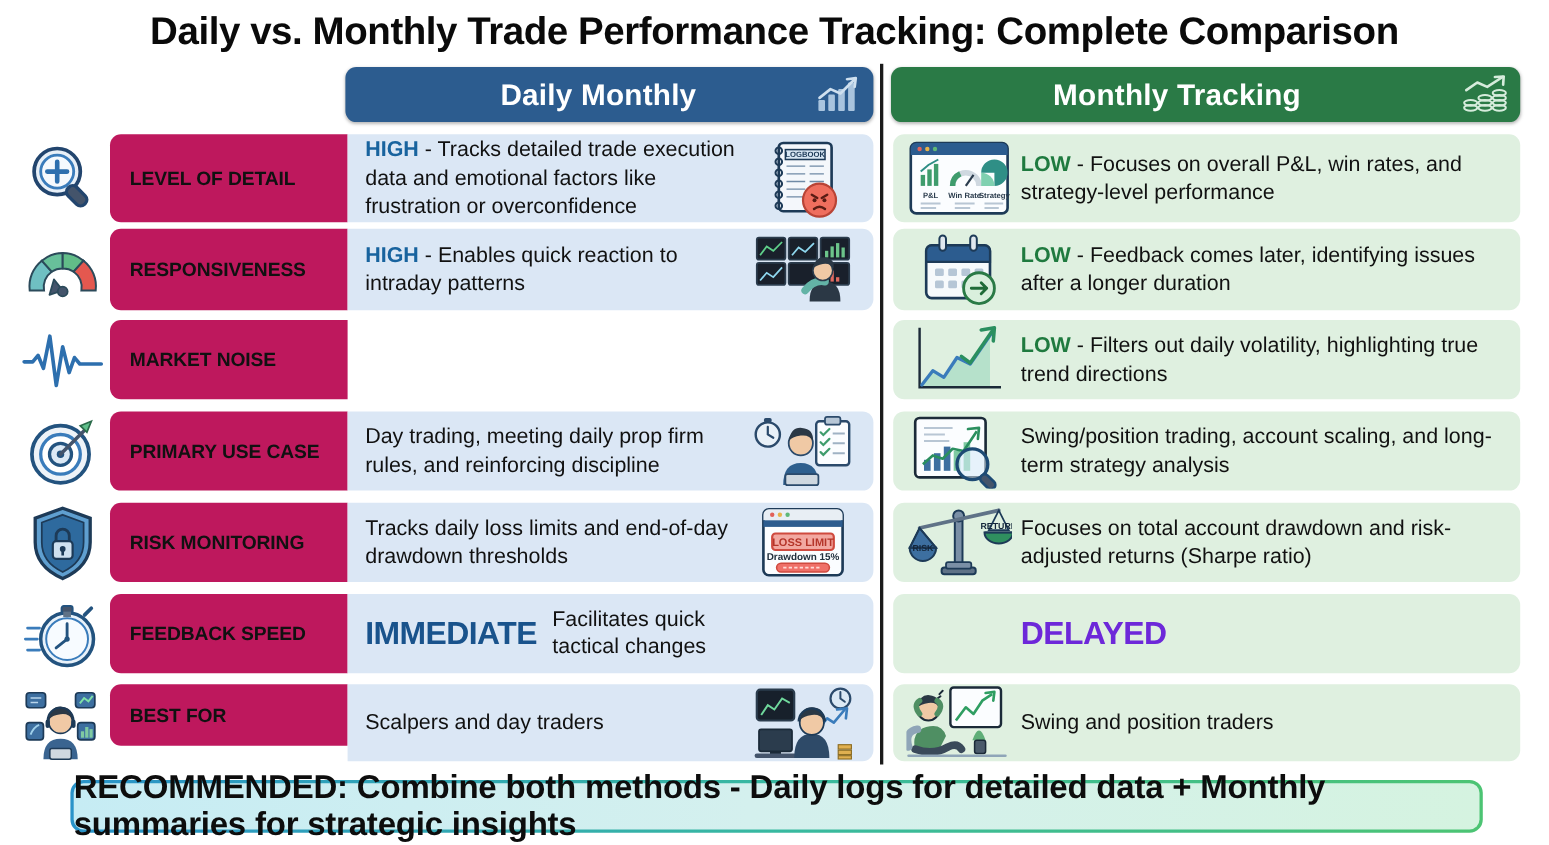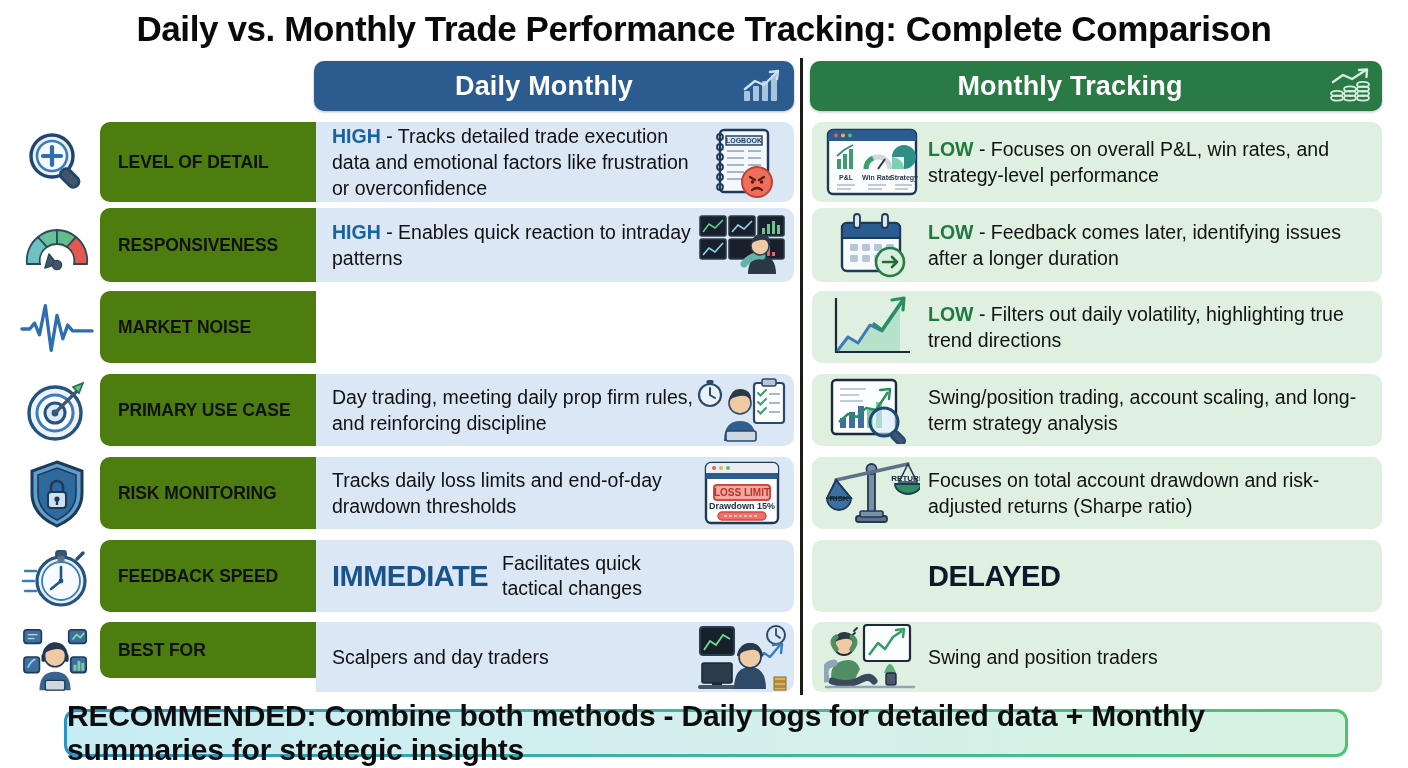--- a/index.html
+++ b/index.html
@@ -42,47 +42,47 @@
   
   .row { position: absolute; left: 0; width: 1408px; }
 
   .rowicon {
     position: absolute; left: 20px; width: 74px; height: 66px;
     display: flex; align-items: center; justify-content: center;
   }
 
   .label-cell {
     position: absolute; left: 100px; width: 216px;
-    background: #4d7c0f; border-radius: 10px 0 0 10px;
+    background: #be185d; border-radius: 10px 0 0 10px;
     display: flex; align-items: center; padding-left: 18px;
     font-weight: 800; font-size: 17.5px; color: #111; letter-spacing: -0.1px;
   }
 
   .daily-cell {
     position: absolute; left: 316px; width: 478px;
     background: #dbe7f5; border-radius: 0 10px 10px 0;
     display: flex; align-items: center;
-    padding: 0 4px 0 16px;
+    padding: 0 16px 0 16px;
   }
   .daily-text { flex: 1; font-size: 19.5px; line-height: 26px; color:#111; }
   .daily-art { width: 96px; height: 100%; display:flex; align-items:center; justify-content:center; }
 
   .monthly-cell {
     position: absolute; left: 812px; width: 570px;
     background: #dff0e0; border-radius: 10px;
     display: flex; align-items: center;
     padding: 0 14px 0 8px;
   }
   .monthly-art { width: 104px; height: 100%; display:flex; align-items:center; justify-content:center; }
   .monthly-text { flex:1; font-size: 19.5px; line-height: 26px; color:#111; padding-left: 4px;}
 
   .kw-high { color:#18639e; font-weight:800; }
   .kw-low  { color:#1f7a3f; font-weight:800; }
   .kw-big-blue  { color:#19538c; font-weight:800; font-size:29px; letter-spacing:-.5px; }
-  .kw-big-green { color:#0f172a; font-weight:800; font-size:29px; letter-spacing:-.5px; }
+  .kw-big-green { color:#6d28d9; font-weight:800; font-size:29px; letter-spacing:-.5px; }
 
   .split { display:flex; align-items:center; gap:14px; }
   .split .sub { font-size: 19.5px; line-height: 25px; color:#111; }
   .recommend-wrap{
     position:absolute; left:64px; top:709px; width:1284px; height:48px;
     border-radius:12px; padding:3px;
     background: linear-gradient(90deg,#2a93c9 0%,#38b9a0 50%,#4cc473 100%);
   }
   .recommend-inner{
     width:100%; height:100%; border-radius:9px;

